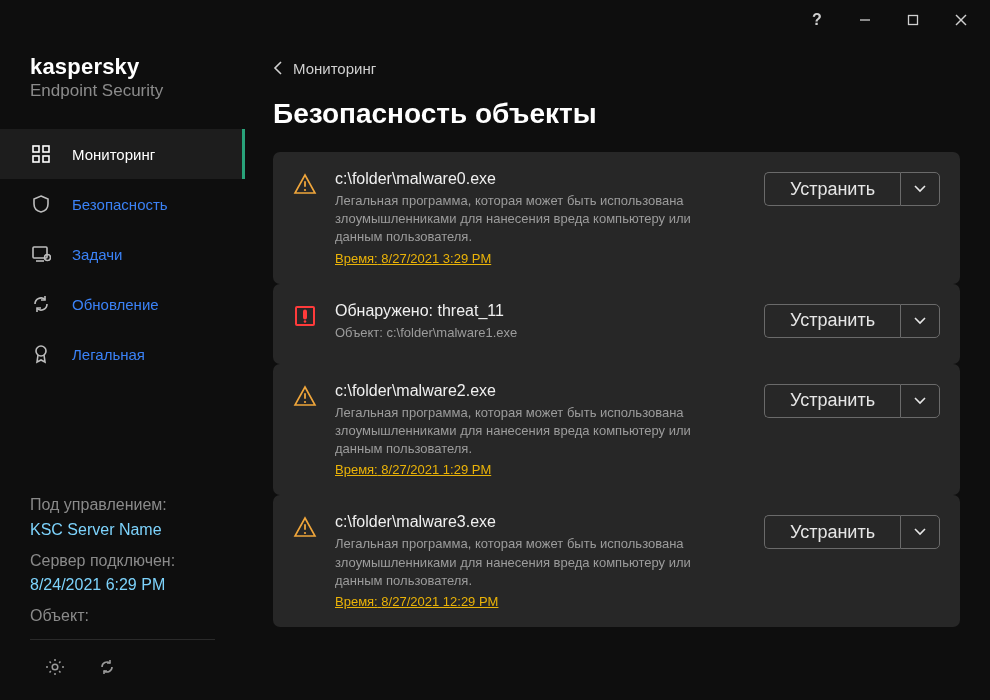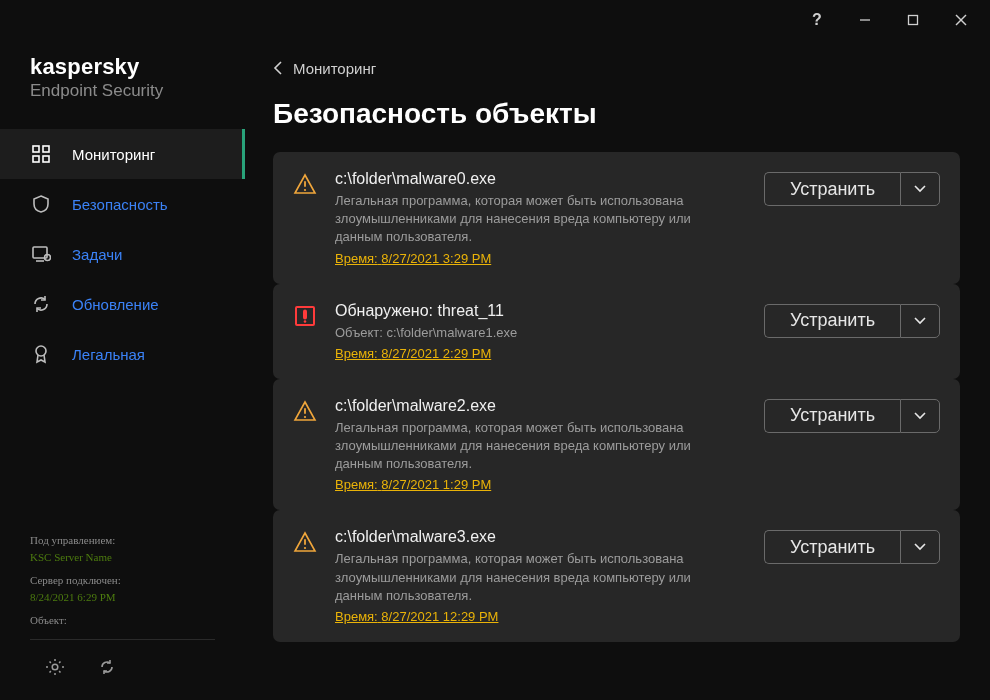--- a/index.html
+++ b/index.html
@@ -67,26 +67,25 @@
     position: absolute; right: 0; top: 0; bottom: 0;
     width: 3px; background: #29a37a;
   }
   .nav-icon { width: 22px; height: 22px; display:flex;align-items:center;justify-content:center; color:#bdbdbd;}
   .nav-item.active .nav-icon { color:#fff; }
 
   .sidebar-spacer { flex: 1; }
 
   .sb-info {
     padding: 0 30px 10px 30px;
-    font-size: 11px;
+    font-size: 16px;
     color: #8a8a8a;
     line-height: 1.55;
-    font-family: Liberation Serif, serif;
-  }
-  .sb-info .v { color: #4d7c0f; margin-bottom: 6px; }
+  }
+  .sb-info .v { color: #7dd3fc; margin-bottom: 6px; }
   .sb-divider {
     height: 1px; background: #2a2a2a;
     margin: 0 30px 14px 30px;
   }
 
   .sb-bottom {
     display: flex; gap: 30px;
     padding: 2px 0 10px 44px;
   }
   .sb-bottom .ibtn {
@@ -332,23 +331,20 @@
     <div class="card-ico">
   <svg class="sq-threat" width="24" height="24" viewBox="0 0 24 24">
     <rect x="3" y="3" width="18" height="18" rx="1"></rect>
     <rect class="bang" x="11" y="6.5" width="2" height="8" rx="1"></rect>
     <circle class="bang" cx="12" cy="17.5" r="1.3"></circle>
   </svg>
 </div>
     <div class="card-body">
       <div class="card-title">Обнаружено: threat_11</div>
       <div class="card-desc">Объект: c:\folder\malware1.exe</div>
-      <div class="card-time-row">
-        <span class="lbl">Время:</span><span>8/27/2021 2:29 PM</span>
-      </div>
     </div>
     <div class="card-actions">
       <div class="btn-split">
         <div class="btn-main">Устранить</div>
         <div class="btn-drop">
           <svg width="12" height="8" viewBox="0 0 12 8">
                   <path d="M1 1 L6 6 L11 1" fill="none" stroke="currentColor" stroke-width="1.6"></path>
                 </svg>
         </div>
       </div>

